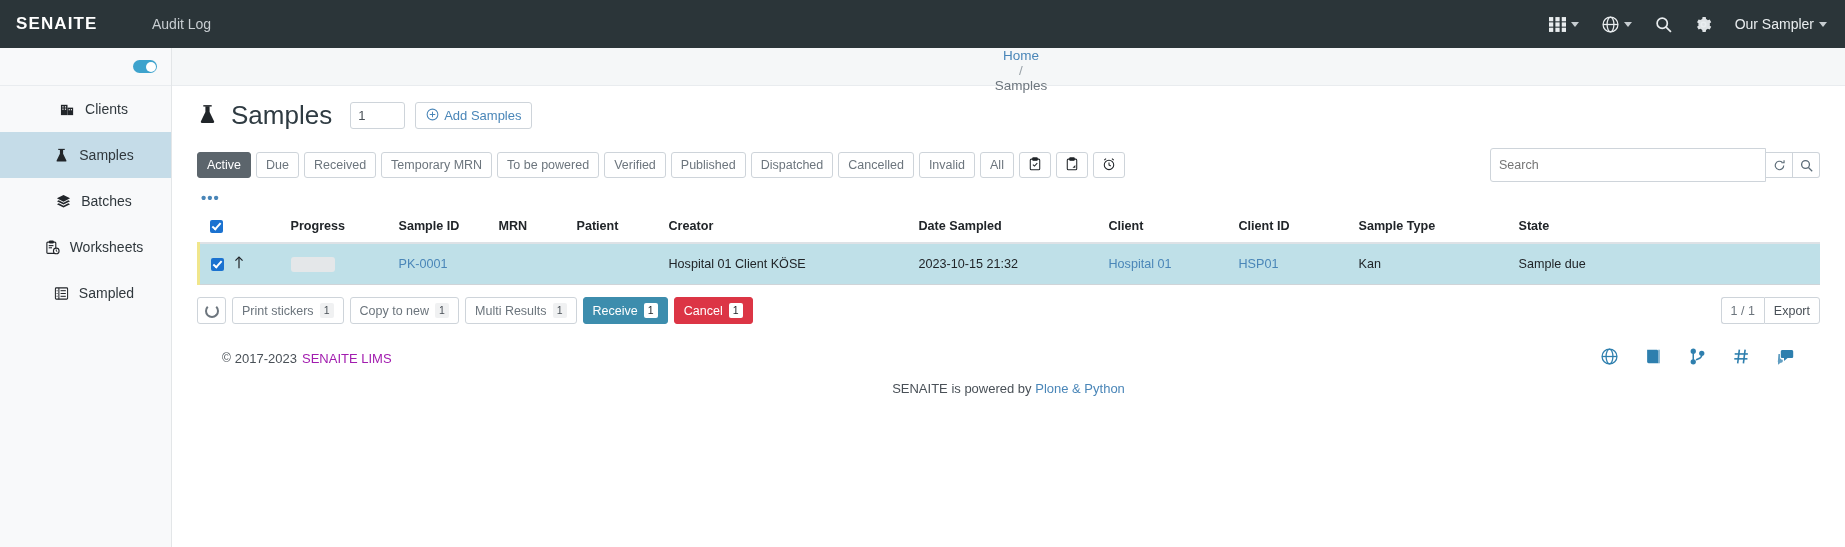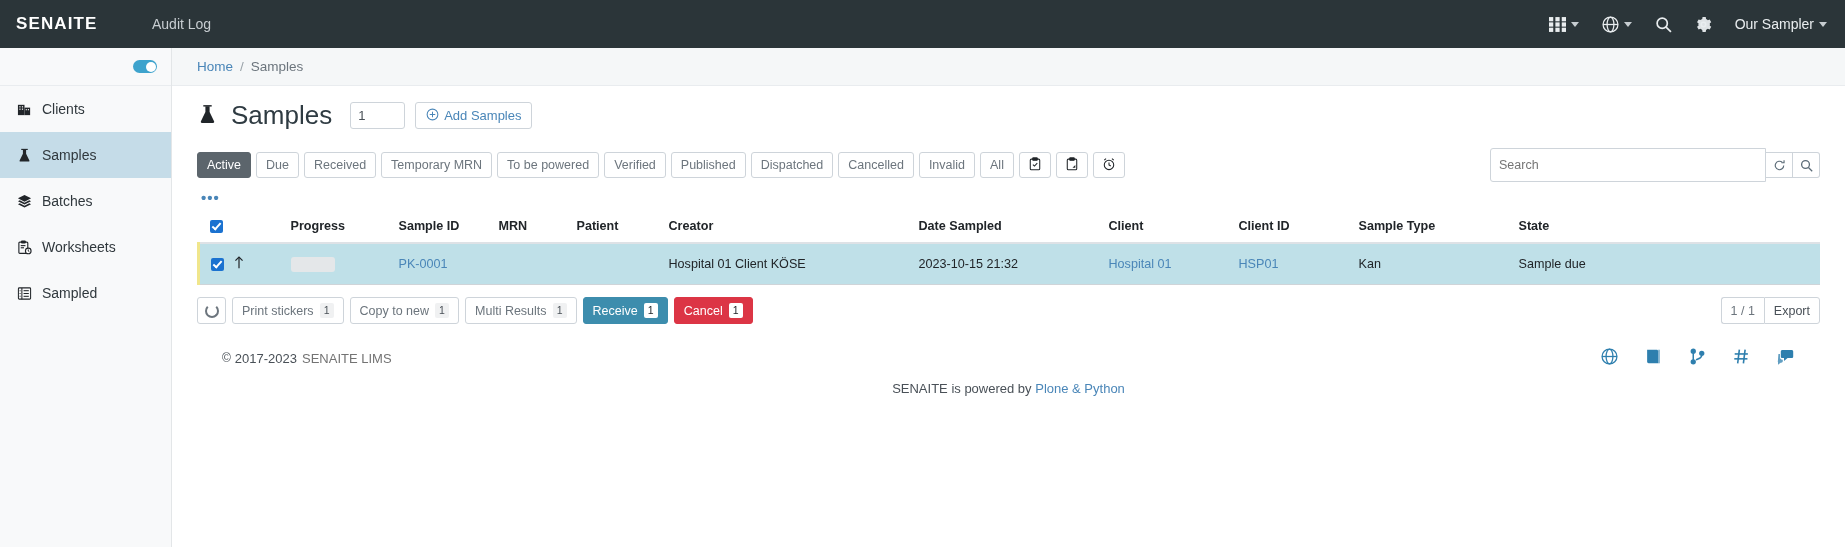--- a/index.html
+++ b/index.html
@@ -41,30 +41,30 @@
   }
   .switch {
     width:24px;height:13px;border-radius:7px;background:#3ea3cd;position:relative;
   }
   .switch::after{
     content:"";position:absolute;right:1.5px;top:1.5px;width:10px;height:10px;
     border-radius:50%;background:#fff;
   }
   .navitem {
     height:46px; display:flex; align-items:center; gap:9px; padding-left:16px;
-    color:#30383d; font-size:14px; cursor:pointer;
+    color:#30383d; font-size:14px; cursor:pointer;justify-content:center;
   }
   .navitem.active { background:#c5dce8; }
   .navicon { width:17px; display:flex; justify-content:center; align-items:center; }
 
   
   #main { flex:1; min-width:0; display:flex; flex-direction:column; }
   #breadcrumb {
     background:#f5f7f8; border-bottom:1px solid #e9ecef;
-    height:38px; display:flex; align-items:center; padding-left:25px; font-size:13.5px;
+    height:38px; display:flex; align-items:center; padding-left:25px; font-size:13.5px;flex-direction:column;
   }
   #breadcrumb a { color:#4a86b8; text-decoration:none; }
   #breadcrumb .sep { color:#9aa3a9; margin:0 7px; }
   #breadcrumb .cur { color:#6c757d; }
 
   #content { padding:14px 25px 0 25px; }
 
   #titlerow { display:flex; align-items:center; gap:10px; margin-bottom:17px; }
   #flask-icon { margin-right:3px; }
   #pagetitle { font-size:26px; color:#2f3b42; font-weight:400; }
@@ -154,21 +154,21 @@
   }
   #exportbtn {
     height:27px;border:1px solid #ced4da;border-radius:0 3px 3px 0;background:#fff;
     color:#495057;font-size:12.5px;padding:0 9px;display:flex;align-items:center;
     cursor:pointer;
   }
 
   
   #footer { margin-top:24px; padding:0 25px; }
   #footrow1 { display:flex; align-items:center; font-size:13px; color:#495057; }
-  #footrow1 a { color:#737373; text-decoration:none; margin-left:5px; }
+  #footrow1 a { color:#a21caf; text-decoration:none; margin-left:5px; }
   #footicons { margin-left:auto; display:flex; align-items:center; gap:27px; color:#2e7fae; }
   #footrow2 { text-align:center; font-size:13px; color:#495057; margin-top:13px; }
   #footrow2 a { color:#4a86b8; text-decoration:none; }
   .cc { font-size:12px; }
 </style>
 </head>
 <body>
 
 <div id="topbar">
   <div id="brand">SENAITE</div>

